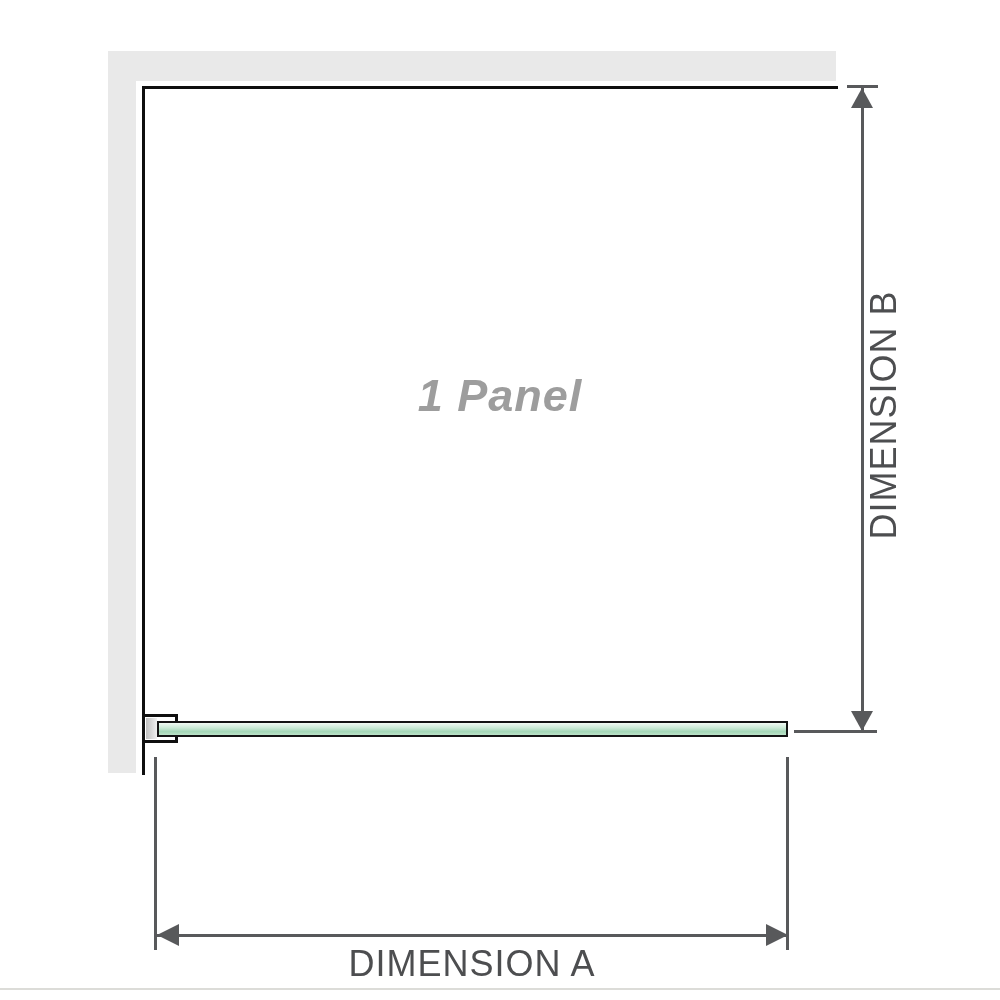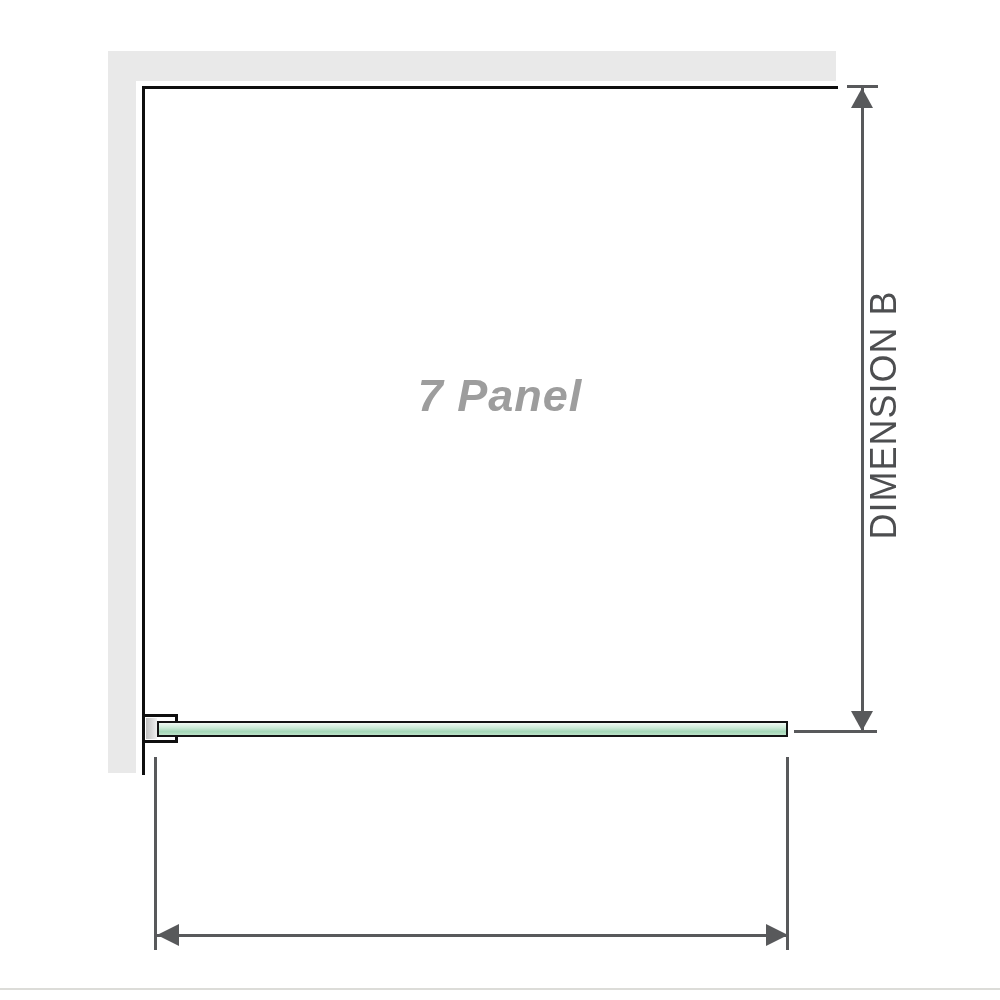--- a/index.html
+++ b/index.html
@@ -120,34 +120,35 @@
 <body>
 
 <div class="canvas">
 
   <div class="abs wall-top"></div>
   <div class="abs wall-left"></div>
 
   <div class="abs box-top"></div>
   <div class="abs box-left"></div>
 
-  <div class="abs panel-label">7 Panel</div>
+  <div class="abs panel-label">1 Panel</div>
 
   <div class="abs wall-bracket"></div>
   <div class="abs glass-panel"></div>
   <div class="abs bracket-insert"></div>
 
   <div class="abs dim dimb-tick-top"></div>
   <div class="abs dim dimb-shaft"></div>
   <div class="abs dim dimb-tick-bottom"></div>
   <div class="abs tri tri-up"></div>
   <div class="abs tri tri-down"></div>
   <div class="abs dim-label dimb-label">DIMENSION B</div>
 
   <div class="abs dim dima-ext-left"></div>
   <div class="abs dim dima-ext-right"></div>
   <div class="abs dim dima-shaft"></div>
   <div class="abs tri tri-left"></div>
   <div class="abs tri tri-right"></div>
+  <div class="abs dim-label dima-label">DIMENSION A</div>
 
   <div class="abs bottom-rule"></div>
 
 </div>
 
 </body></html>

